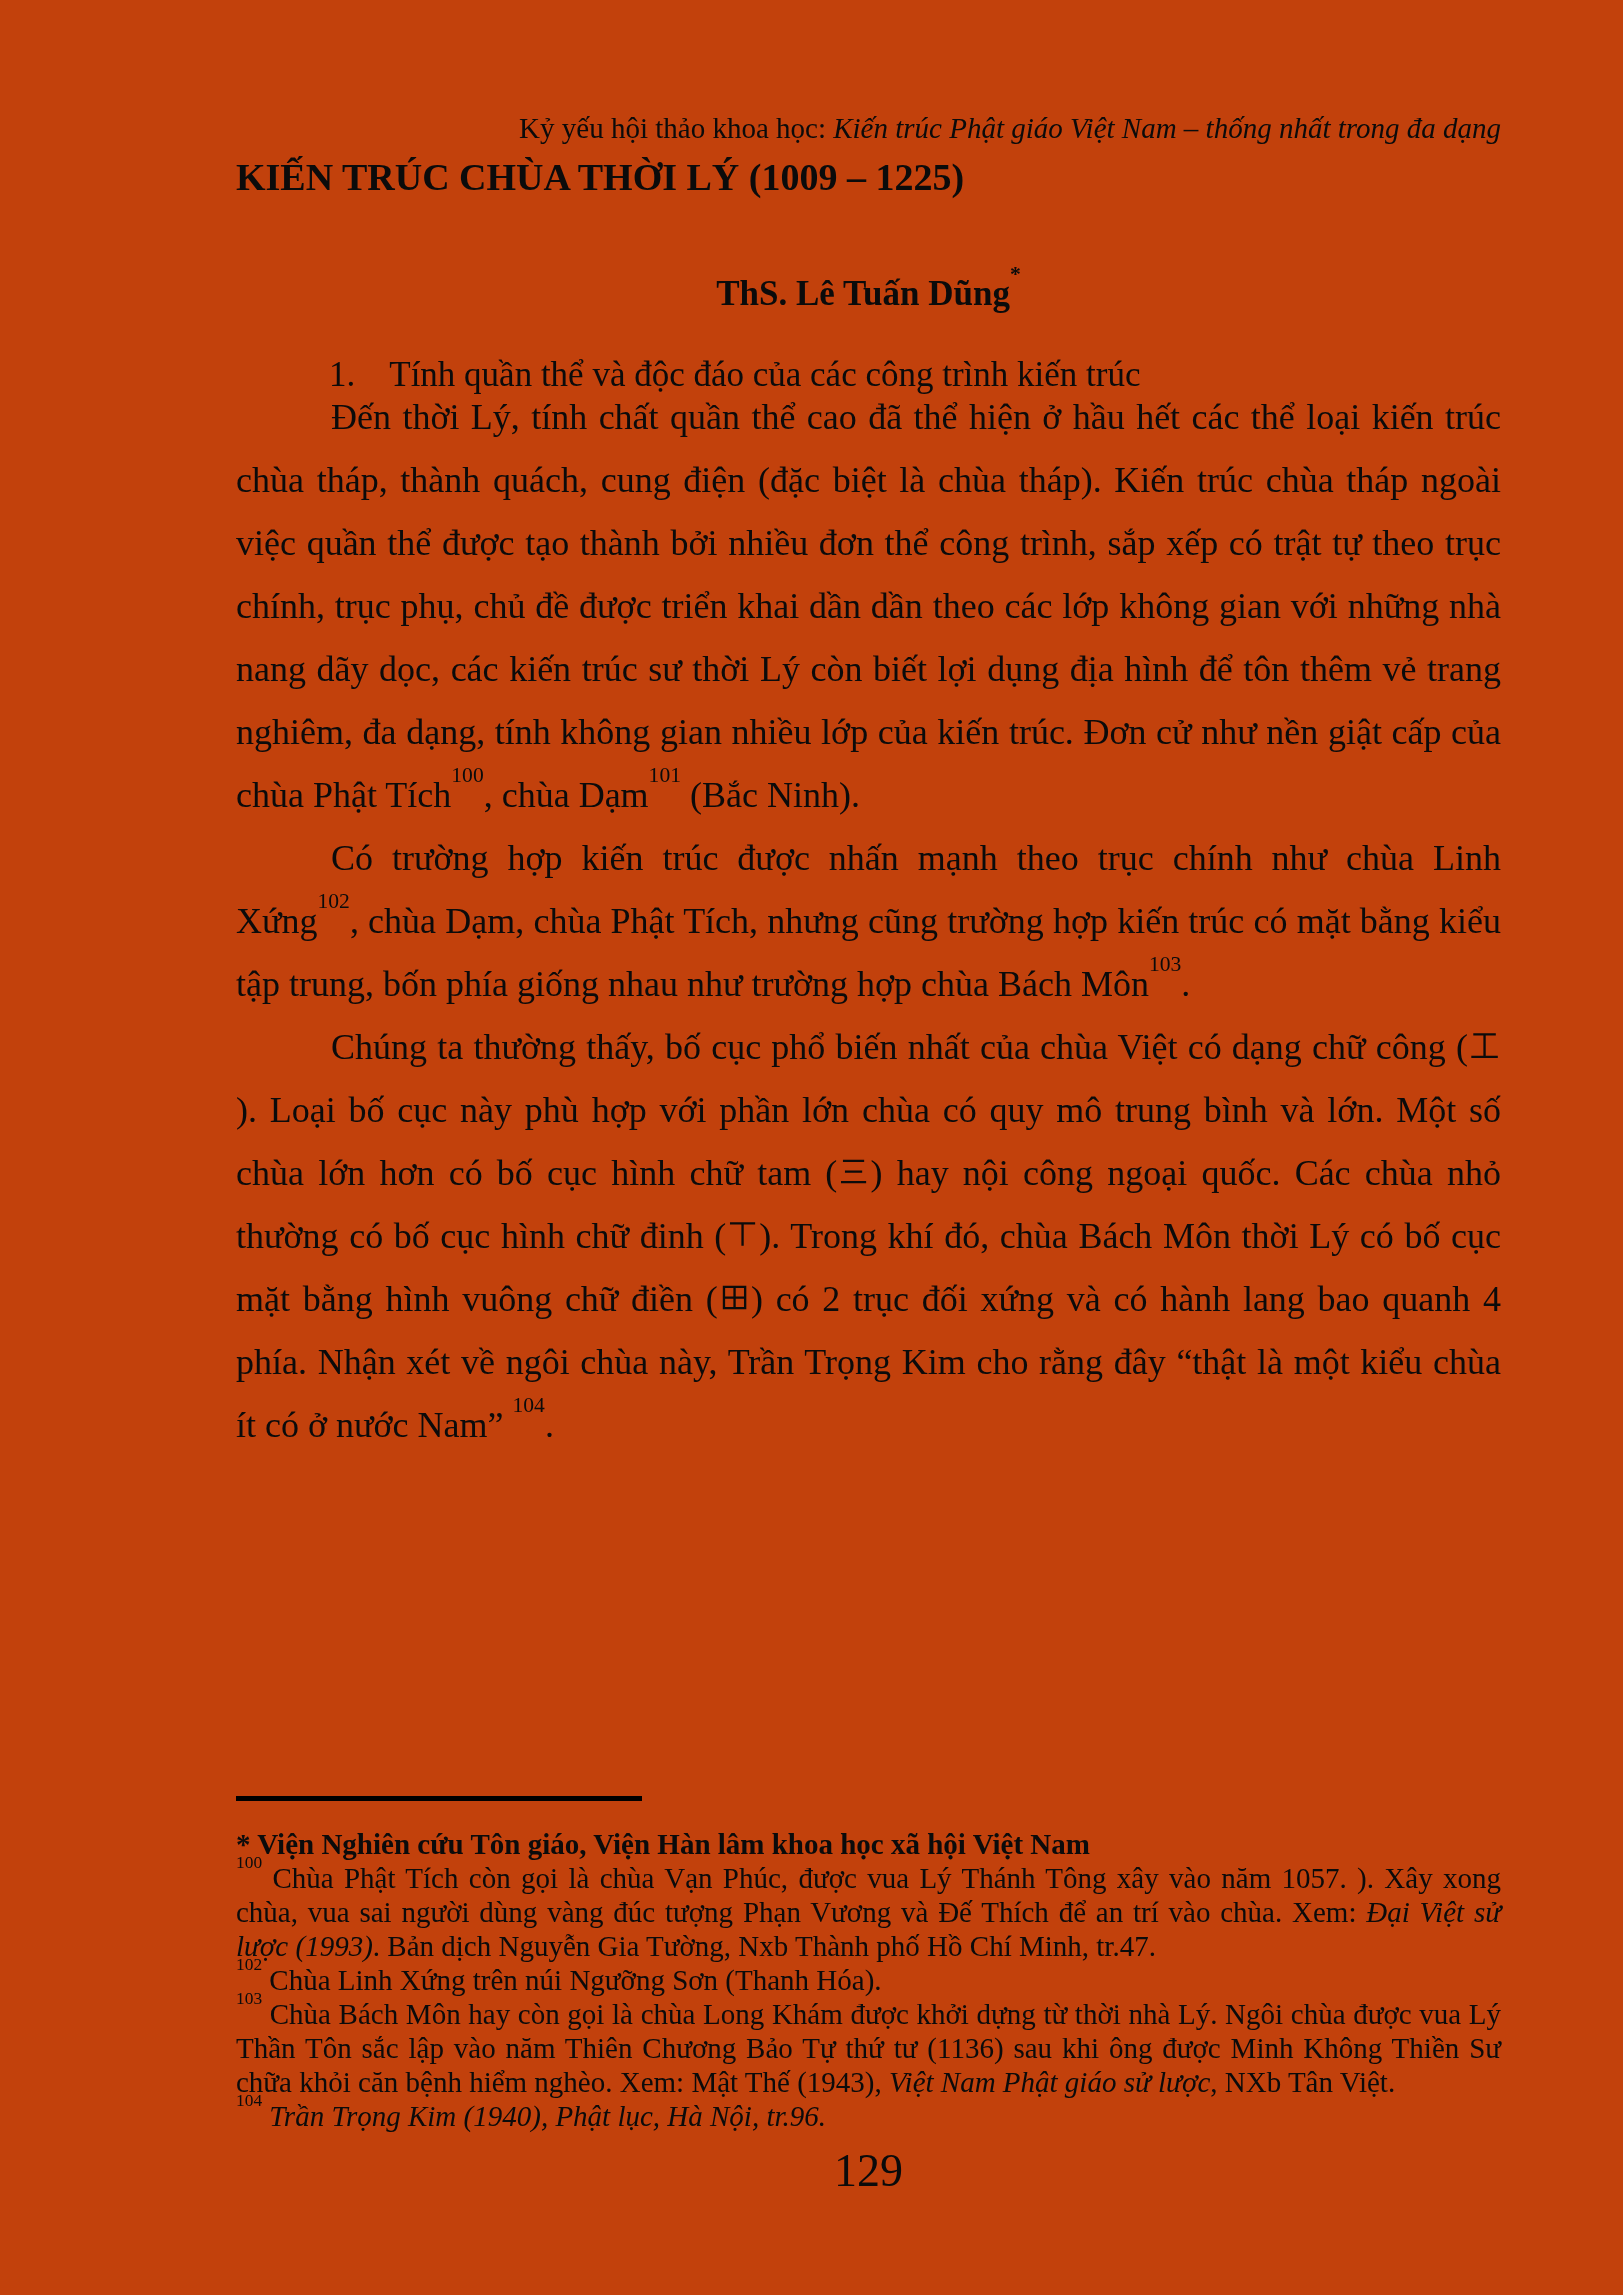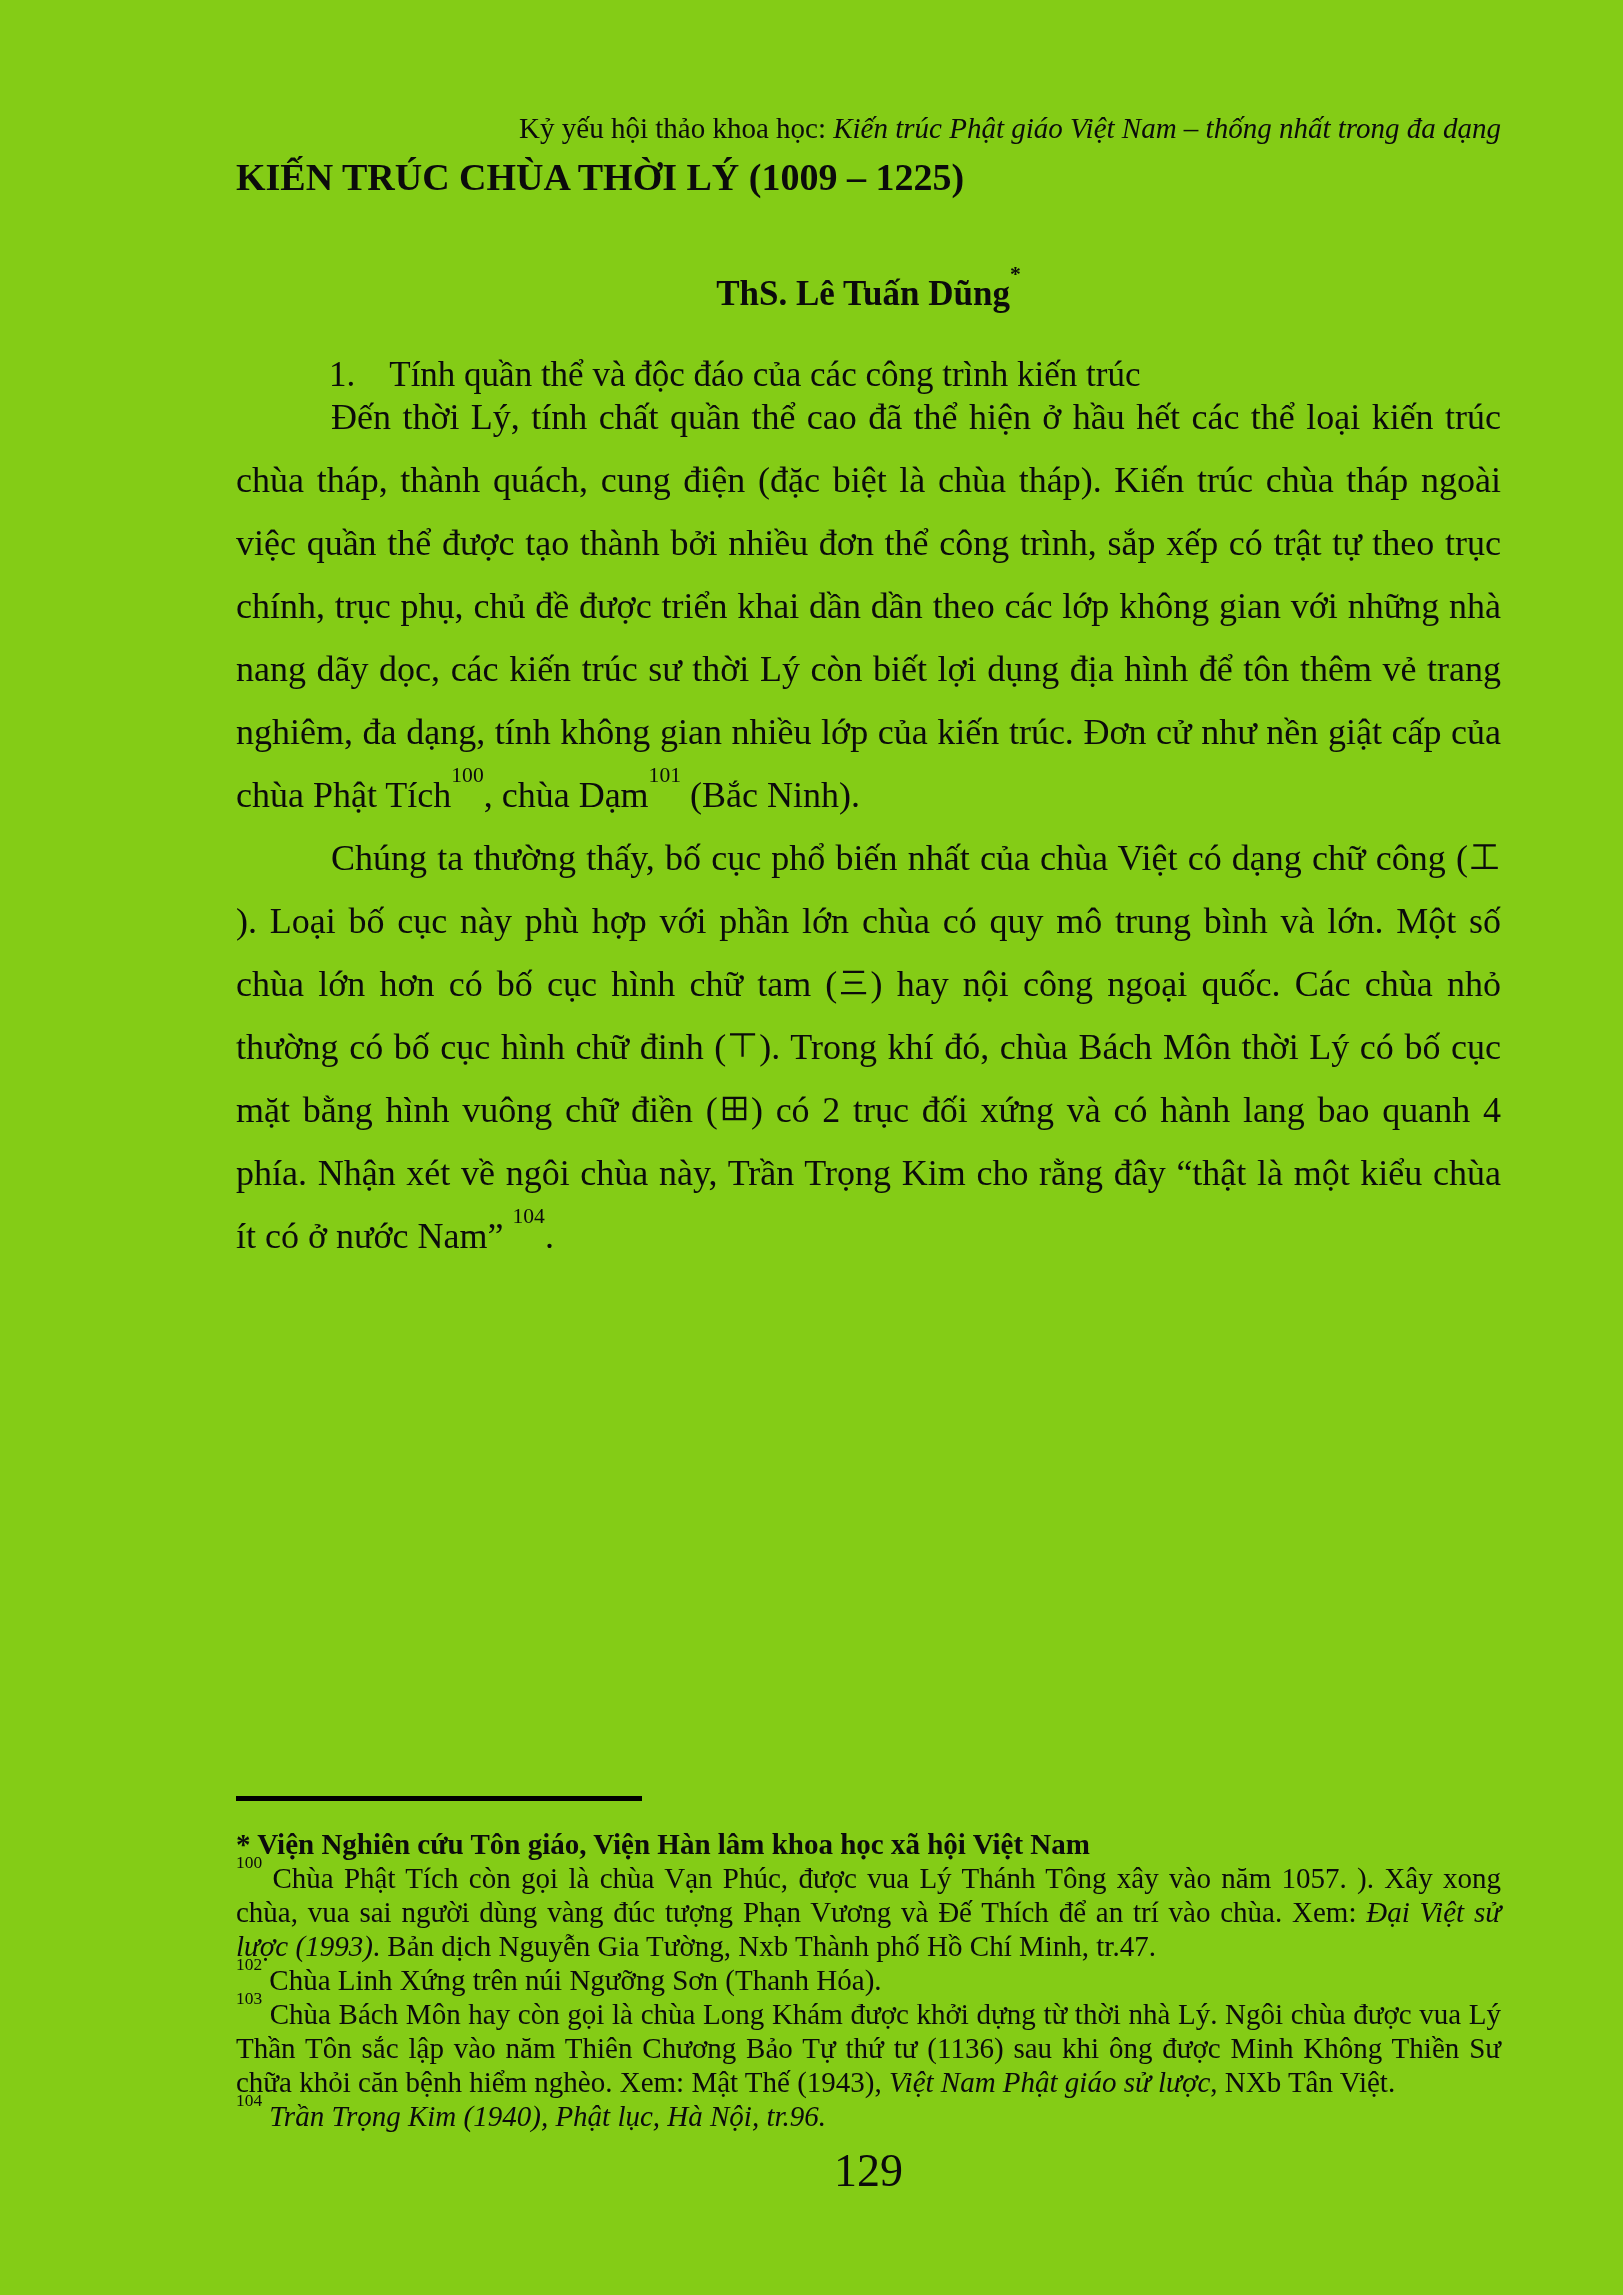--- a/index.html
+++ b/index.html
@@ -1,19 +1,19 @@
 <!DOCTYPE html>
 <html style="font-size:10.5px"><head>
 <meta charset="utf-8">
 <style>
   html, body { margin:0; padding:0; background:#e8e8e8; }
   .page {
     position:relative;
     width:1623px; height:2295px;
-    background:#84cc16;
+    background:#c2410c;
     color:#0b0b0b;
     font-family:"Liberation Serif","DejaVu Serif",serif;
     overflow:hidden;
   }
   .running-header {
     position:absolute; top:110px; left:236px; right:122px;
     text-align:right;
     font-size:29px; line-height:1.25;
     white-space:nowrap;
   }
@@ -67,20 +67,21 @@
   <div class="doc-title">KIẾN TRÚC CHÙA THỜI LÝ (1009 – 1225)</div>
 
   <div class="author-line"><span>ThS. Lê Tuấn Dũng</span><sup>*</sup></div>
 
   <div class="section-heading">
     <span class="hnum">1.</span><span>Tính quần thể và độc đáo của các công trình kiến trúc</span>
   </div>
 
   <div class="body-block" id="paragraphs">
       <p>Đến thời Lý, tính chất quần thể cao đã thể hiện ở hầu hết các thể loại kiến trúc chùa tháp, thành quách, cung điện (đặc biệt là chùa tháp). Kiến trúc chùa tháp ngoài việc quần thể được tạo thành bởi nhiều đơn thể công trình, sắp xếp có trật tự theo trục chính, trục phụ, chủ đề được triển khai dần dần theo các lớp không gian với những nhà nang dãy dọc, các kiến trúc sư thời Lý còn biết lợi dụng địa hình để tôn thêm vẻ trang nghiêm, đa dạng, tính không gian nhiều lớp của kiến trúc. Đơn cử như nền giật cấp của chùa Phật Tích<sup>100</sup>, chùa Dạm<sup>101</sup> (Bắc Ninh).</p>
+      <p>Có trường hợp kiến trúc được nhấn mạnh theo trục chính như chùa Linh Xứng<sup>102</sup>, chùa Dạm, chùa Phật Tích, nhưng cũng trường hợp kiến trúc có mặt bằng kiểu tập trung, bốn phía giống nhau như trường hợp chùa Bách Môn<sup>103</sup>.</p>
       <p>Chúng ta thường thấy, bố cục phổ biến nhất của chùa Việt có dạng chữ công (<svg viewBox="0 0 100 100" class="cjk">
           <path d="M16 16 H84 M50 16 V84 M10 84 H90" fill="none" stroke="currentColor" stroke-width="7" stroke-linecap="butt"></path>
         </svg>). Loại bố cục này phù hợp với phần lớn chùa có quy mô trung bình và lớn. Một số chùa lớn hơn có bố cục hình chữ tam (<svg viewBox="0 0 100 100" class="cjk">
           <path d="M18 18 H82 M24 50 H76 M12 82 H88" fill="none" stroke="currentColor" stroke-width="7" stroke-linecap="butt"></path>
         </svg>) hay nội công ngoại quốc. Các chùa nhỏ thường có bố cục hình chữ đinh (<svg viewBox="0 0 100 100" class="cjk">
           <path d="M12 16 H88 M50 16 V84" fill="none" stroke="currentColor" stroke-width="7" stroke-linecap="butt"></path>
         </svg>). Trong khí đó, chùa Bách Môn thời Lý có bố cục mặt bằng hình vuông chữ điền (<svg viewBox="0 0 100 100" class="cjk">
           <path d="M18 18 H82 V82 H18 Z M50 18 V82 M18 50 H82" fill="none" stroke="currentColor" stroke-width="7" stroke-linecap="butt"></path>
         </svg>) có 2 trục đối xứng và có hành lang bao quanh 4 phía. Nhận xét về ngôi chùa này, Trần Trọng Kim cho rằng đây “thật là một kiểu chùa ít có ở nước Nam” <sup>104</sup>.</p>
     </div>

